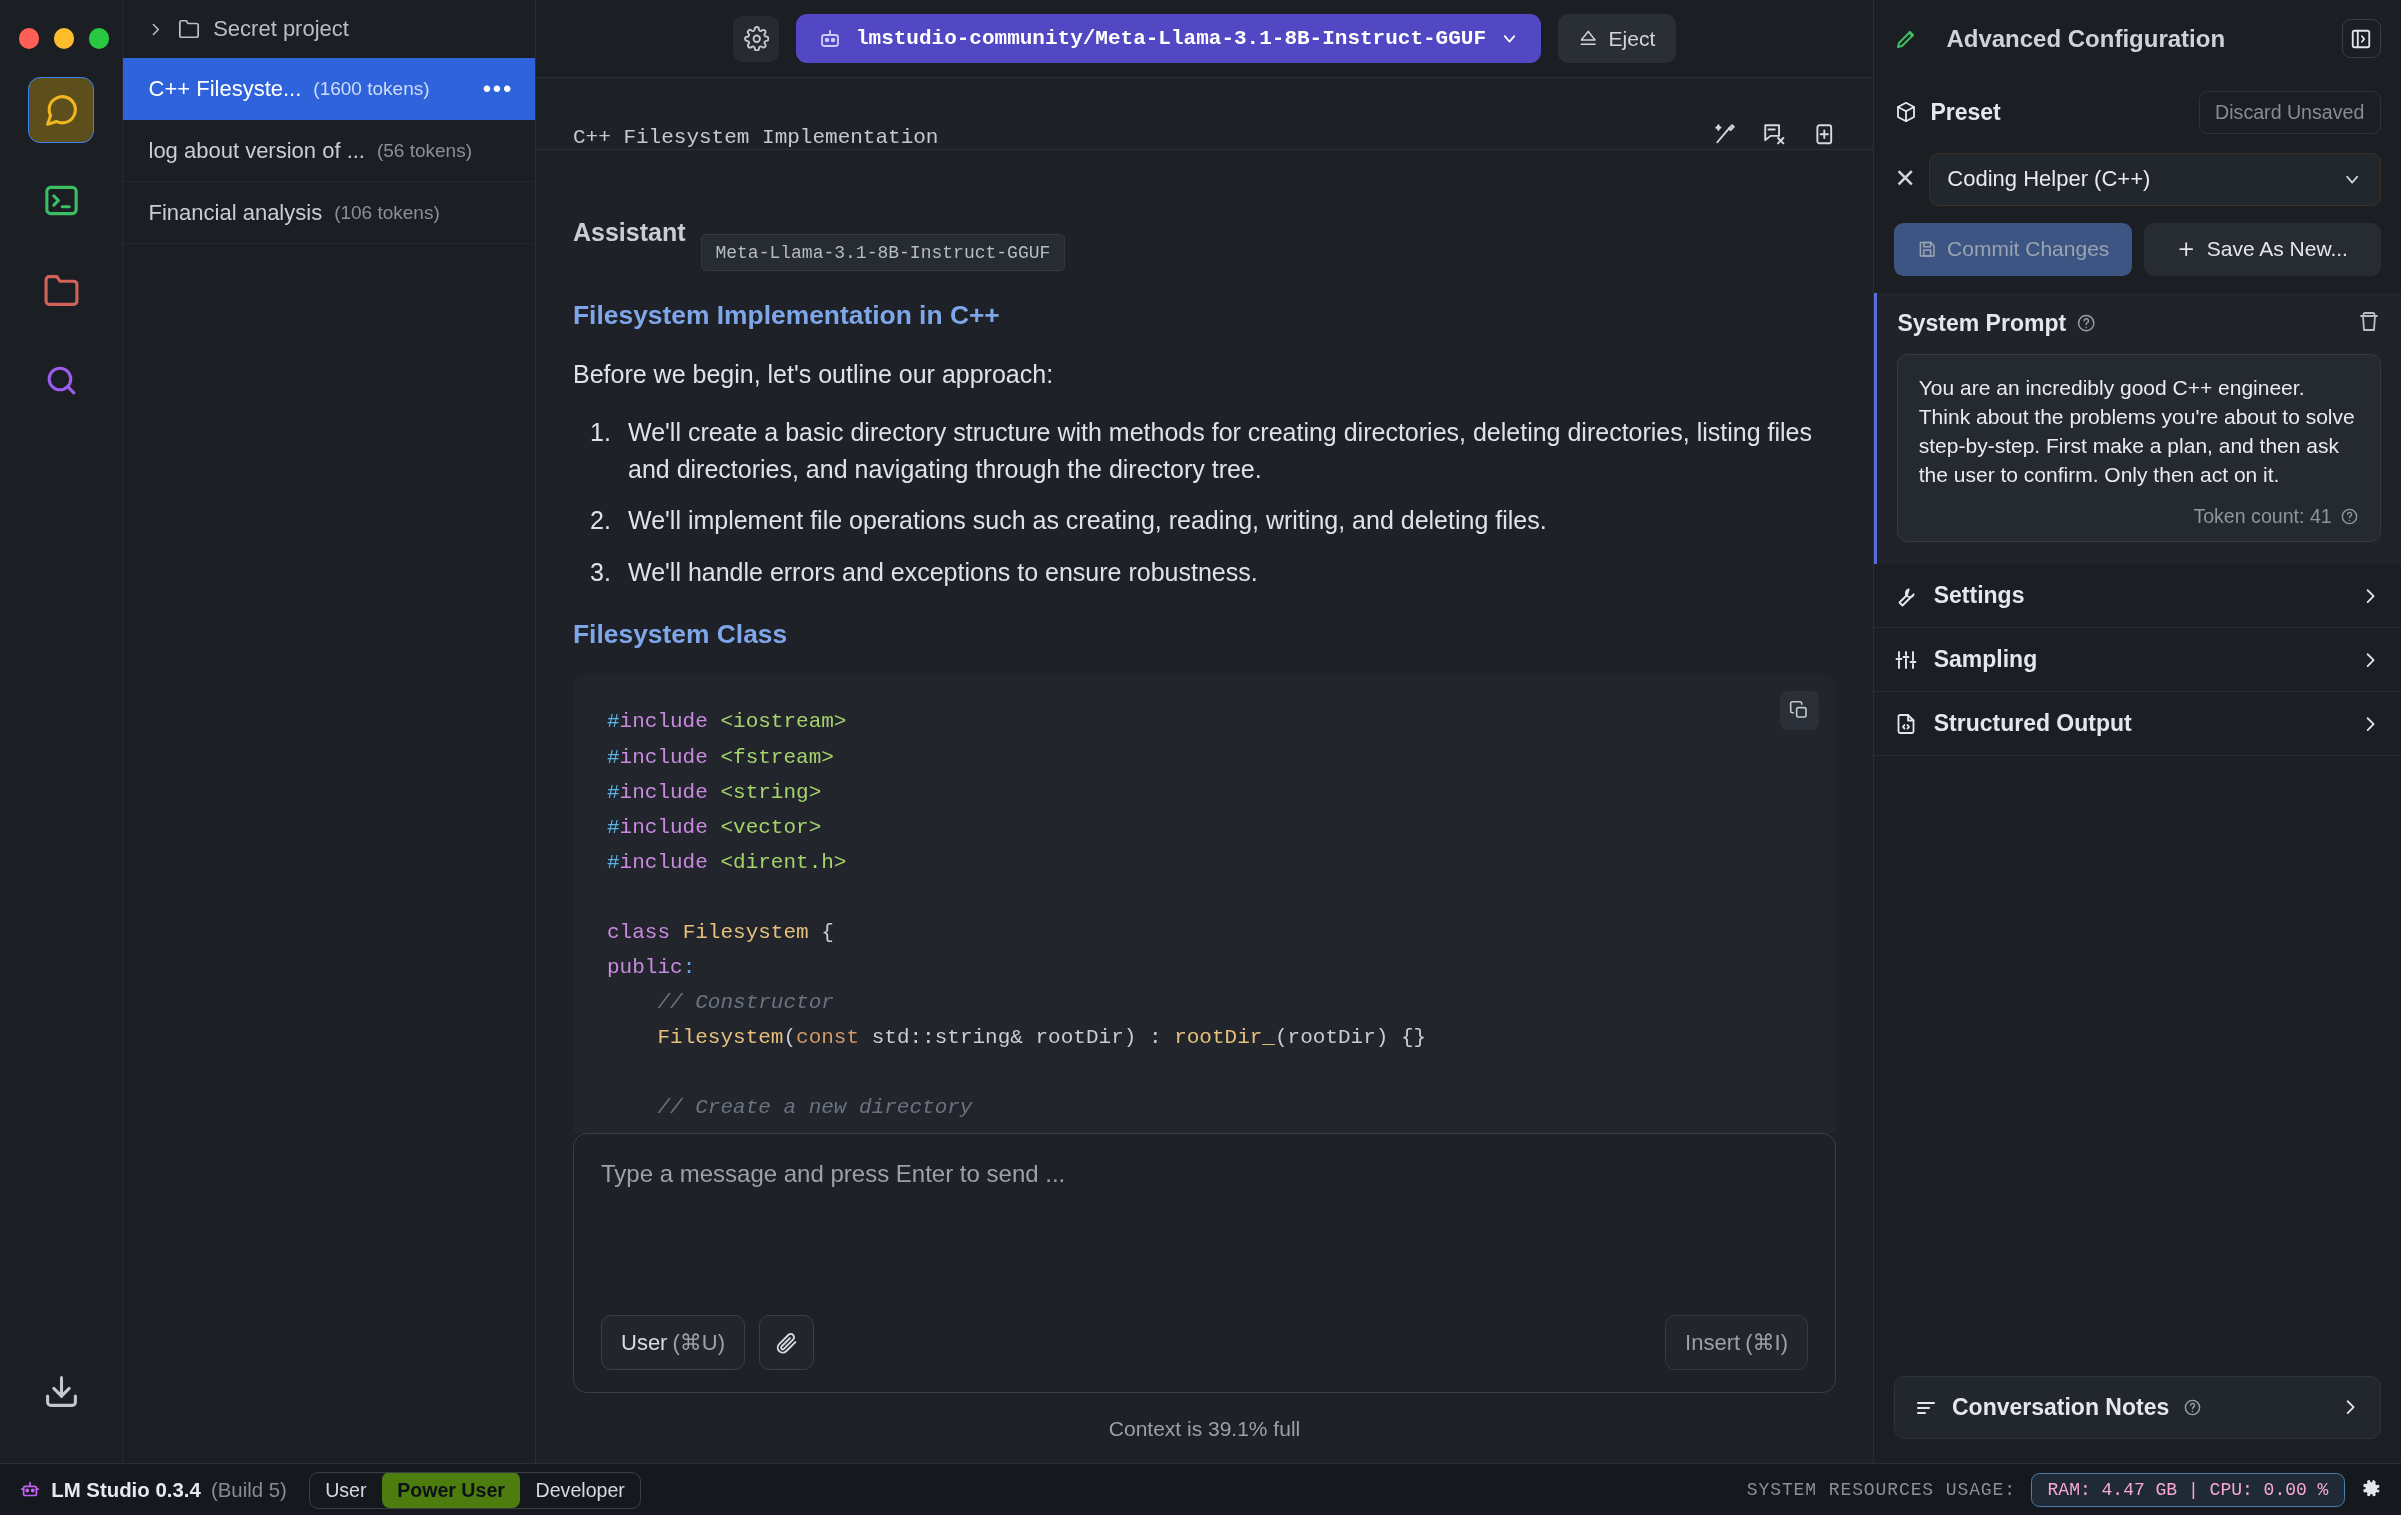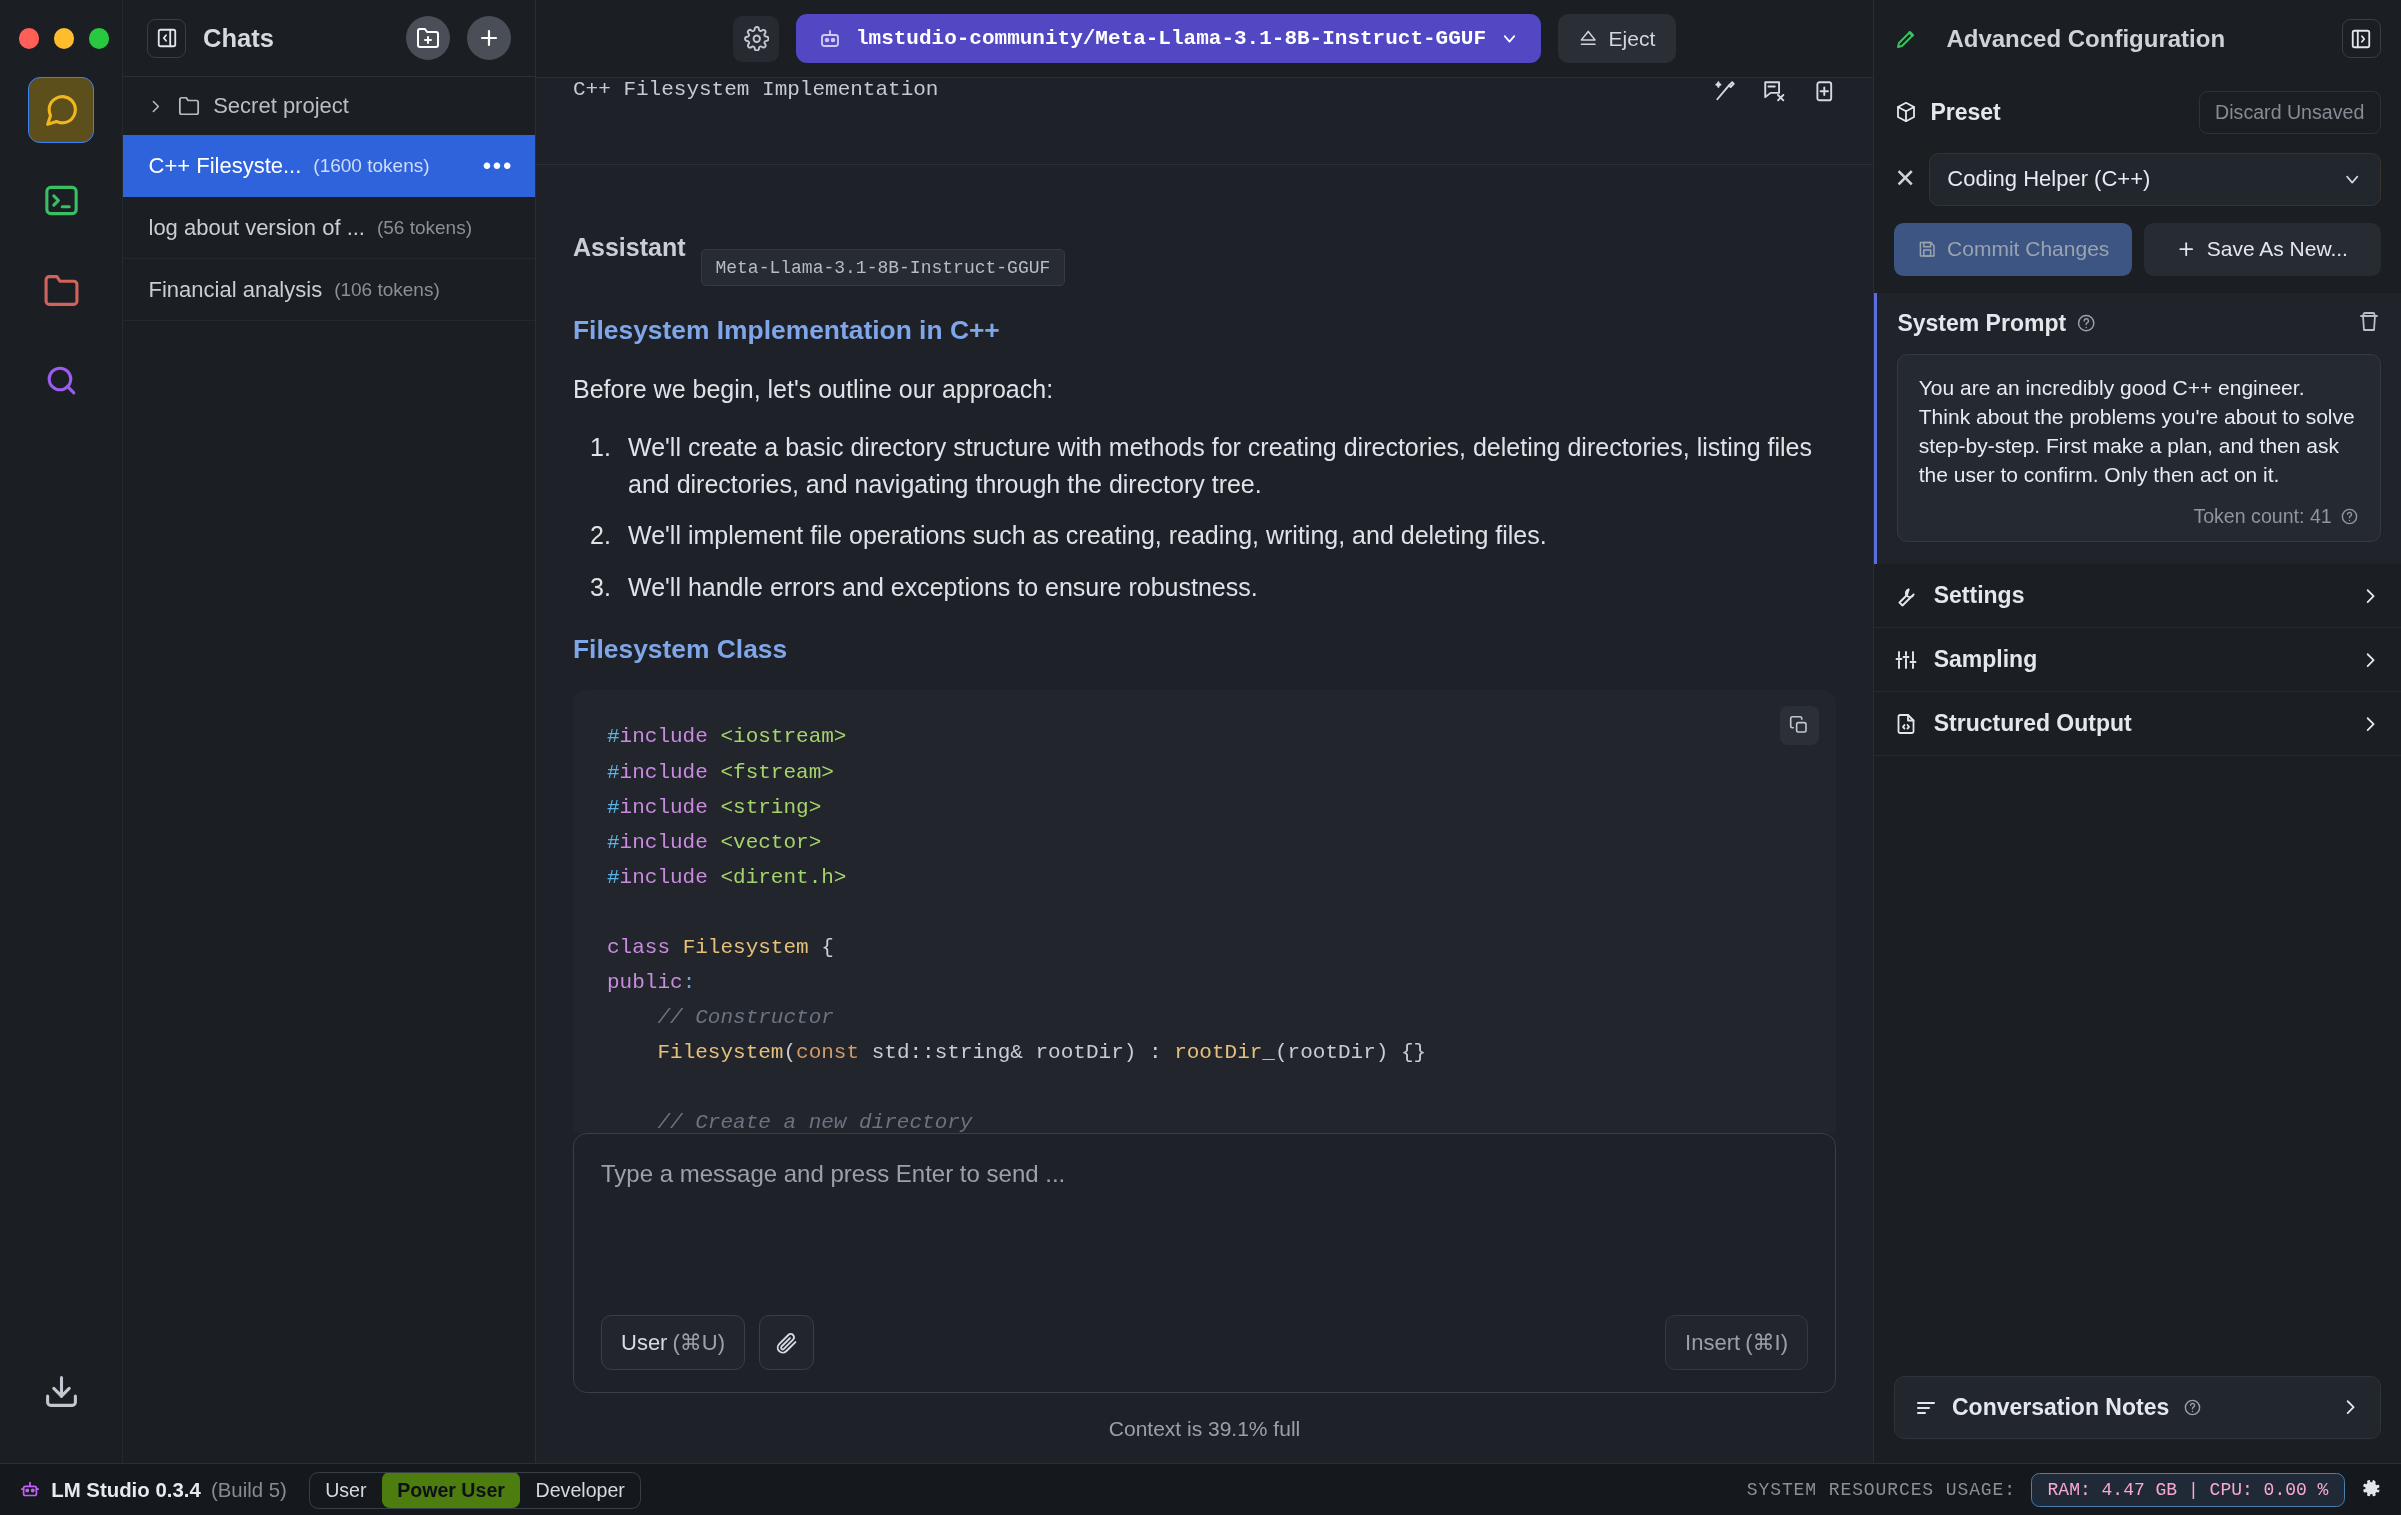--- a/index.html
+++ b/index.html
@@ -116,21 +116,21 @@
     font-size: 21px; color: #ffffff; font-weight: 600;
   }
   .eject-btn {
     height: 49px; background: #2a2e35; border-radius: 10.2px;
     display: flex; align-items: center; gap: 10.2px;
     padding: 0 20.4px; cursor: pointer;
   }
   .eject-btn .eb-text { font-size: 21px; color: #d2d6dc; }
 
   .conv-head {
-    height: 88px; display: flex; align-items: flex-start;
+    height: 73px; display: flex; align-items: flex-end;
     padding: 0 37px; border-bottom: 0.9px solid #2a2e35;
     border-top: 0.9px solid #2a2e35;
     background: #1e2127;
   }
   .conv-title {
     font-family: "Liberation Mono", monospace;
     font-size: 21px; color: #c5cad2; flex: 1;
   }
   .conv-icons { display: flex; gap: 24px; }
   .conv-icons .ci { cursor: pointer; }
@@ -380,43 +380,20 @@
       <div class="rail-btn rail-bottom">
         <svg width="37" height="37" viewBox="0 0 24 24" fill="none" stroke="#c3c8d0" stroke-width="2" stroke-linecap="round" stroke-linejoin="round">
           <path d="M21 15v4a2 2 0 0 1-2 2H5a2 2 0 0 1-2-2v-4"></path>
           <polyline points="7 10 12 15 17 10"></polyline>
           <line x1="12" y1="15" x2="12" y2="3"></line>
         </svg>
       </div>
     </div>
 
     <div class="chatbar">
-      <div class="chatbar-head">
-        <div class="icon-sq">
-          <svg width="22" height="22" viewBox="0 0 24 24" fill="none" stroke="#e2e6ec" stroke-width="2" stroke-linecap="round" stroke-linejoin="round">
-            <rect x="3" y="3" width="18" height="18" rx="2"></rect>
-            <line x1="15.5" y1="3" x2="15.5" y2="21"></line>
-            <polyline points="11 9 8.5 12 11 15"></polyline>
-          </svg>
-        </div>
-        <div class="chatbar-title">Chats</div>
-        <div class="round-btn">
-          <svg width="24" height="24" viewBox="0 0 24 24" fill="none" stroke="#ffffff" stroke-width="2" stroke-linecap="round" stroke-linejoin="round">
-            <path d="M22 19a2 2 0 0 1-2 2H4a2 2 0 0 1-2-2V5a2 2 0 0 1 2-2h5l2 3h9a2 2 0 0 1 2 2z"></path>
-            <line x1="12" y1="11" x2="12" y2="17"></line>
-            <line x1="9" y1="14" x2="15" y2="14"></line>
-          </svg>
-        </div>
-        <div class="round-btn">
-          <svg width="24" height="24" viewBox="0 0 24 24" fill="none" stroke="#ffffff" stroke-width="2.2" stroke-linecap="round">
-            <line x1="12" y1="5" x2="12" y2="19"></line>
-            <line x1="5" y1="12" x2="19" y2="12"></line>
-          </svg>
-        </div>
-      </div>
 
       <div class="folder-row">
         <svg width="17" height="17" viewBox="0 0 24 24" fill="none" stroke="#b9bec6" stroke-width="2.2" stroke-linecap="round" stroke-linejoin="round">
           <polyline points="9 5 16 12 9 19"></polyline>
         </svg>
         <svg width="22" height="22" viewBox="0 0 24 24" fill="none" stroke="#b9bec6" stroke-width="1.9" stroke-linecap="round" stroke-linejoin="round">
           <path d="M22 19a2 2 0 0 1-2 2H4a2 2 0 0 1-2-2V5a2 2 0 0 1 2-2h5l2 3h9a2 2 0 0 1 2 2z"></path>
         </svg>
         <span class="nm">Secret project</span>
       </div>

